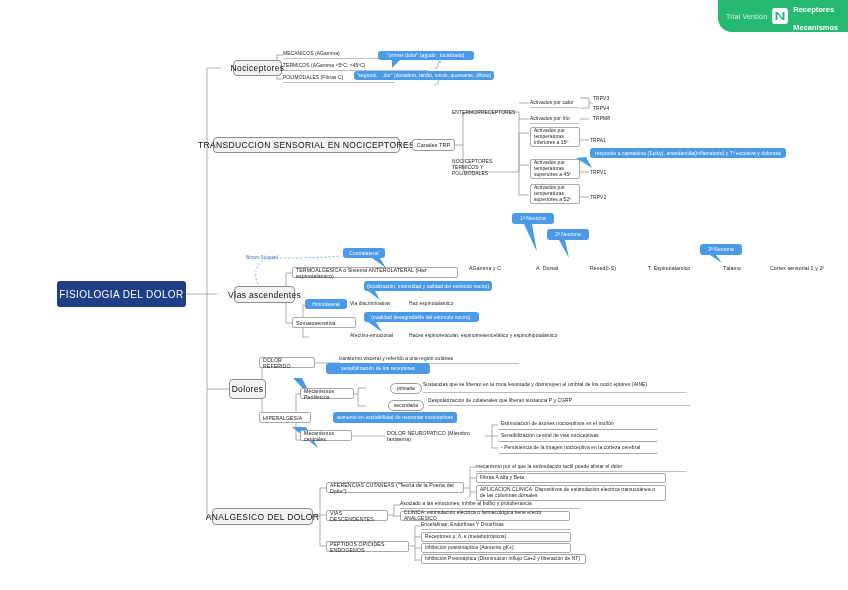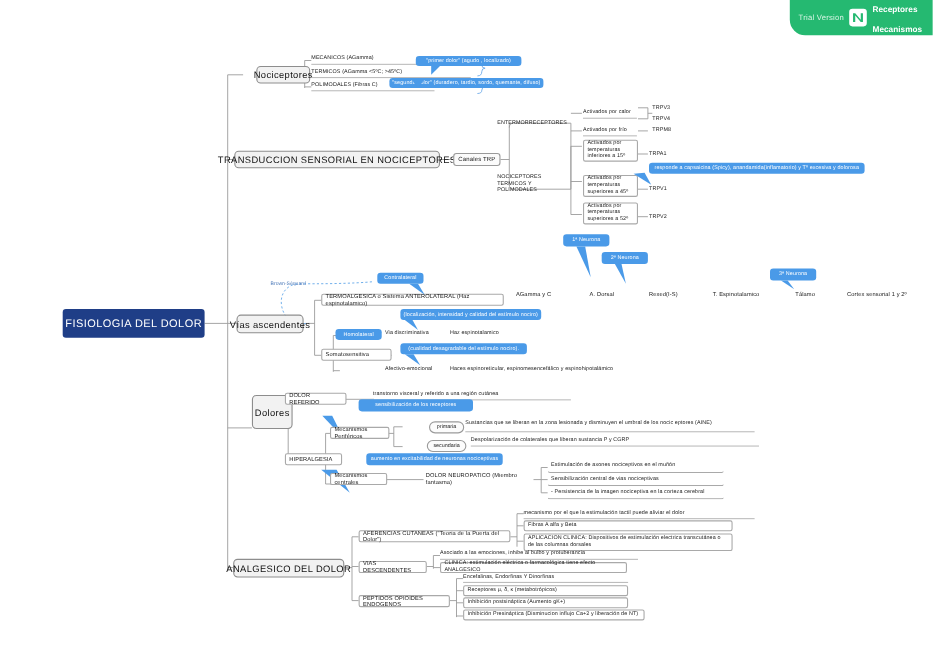--- a/index.html
+++ b/index.html
@@ -215,21 +215,21 @@
     <span>TRPV1</span>
   </div>
 <div class="node leaf" style="left:590px;top:194px;width:26px;height:8px;">
     <span>TRPV2</span>
   </div>
 
 <div class="node callout" style="left:590px;top:148px;width:196px;height:10px;">
     <span>responde a capsaicina (Spicy), anandamida(inflamatorio) y Tº excesiva y dolorosa</span>
   </div>
 
-<div class="node lvl1" style="left:215px;top:286px;width:61px;height:17px;">
+<div class="node lvl1" style="left:234px;top:286px;width:61px;height:17px;">
   <span>Vías ascendentes</span>
 </div>
 
 <div class="node tagword" style="left:246px;top:255px;width:40px;height:8px;"><span>Brown-Séquard</span></div>
 
 <div class="node callout" style="left:343px;top:248px;width:42px;height:10px;">
     <span>Contralateral</span>
   </div>
 <div class="node callout" style="left:305px;top:299px;width:42px;height:10px;">
     <span>Homolateral</span>
@@ -300,21 +300,21 @@
     <polygon points="532,224 537,252 524,224"></polygon>
     <polygon points="565,240 569,258 559,240"></polygon>
     <polygon points="716,255 722,263 710,255"></polygon>
     <polygon points="293,378 312,398 302,378"></polygon>
     <polygon points="292,427 318,448 306,427"></polygon>
     <polygon points="400,60 392,68 392,60"></polygon>
     <polygon points="380,80 374,72 386,72"></polygon>
   </g>
 </svg>
 
-<div class="node lvl1" style="left:229px;top:359px;width:37px;height:31px;">
+<div class="node lvl1" style="left:229px;top:379px;width:37px;height:20px;">
   <span>Dolores</span>
 </div>
 
 <div class="node leaf boxed" style="left:259px;top:357px;width:56px;height:11px;font-size:5.2px;">
     <span>DOLOR REFERIDO</span>
   </div>
 <div class="node leaf underlined" style="left:339px;top:355px;width:180px;height:9px;">
     <span>transtorno visceral y referido a una región cutánea</span>
   </div>
 

